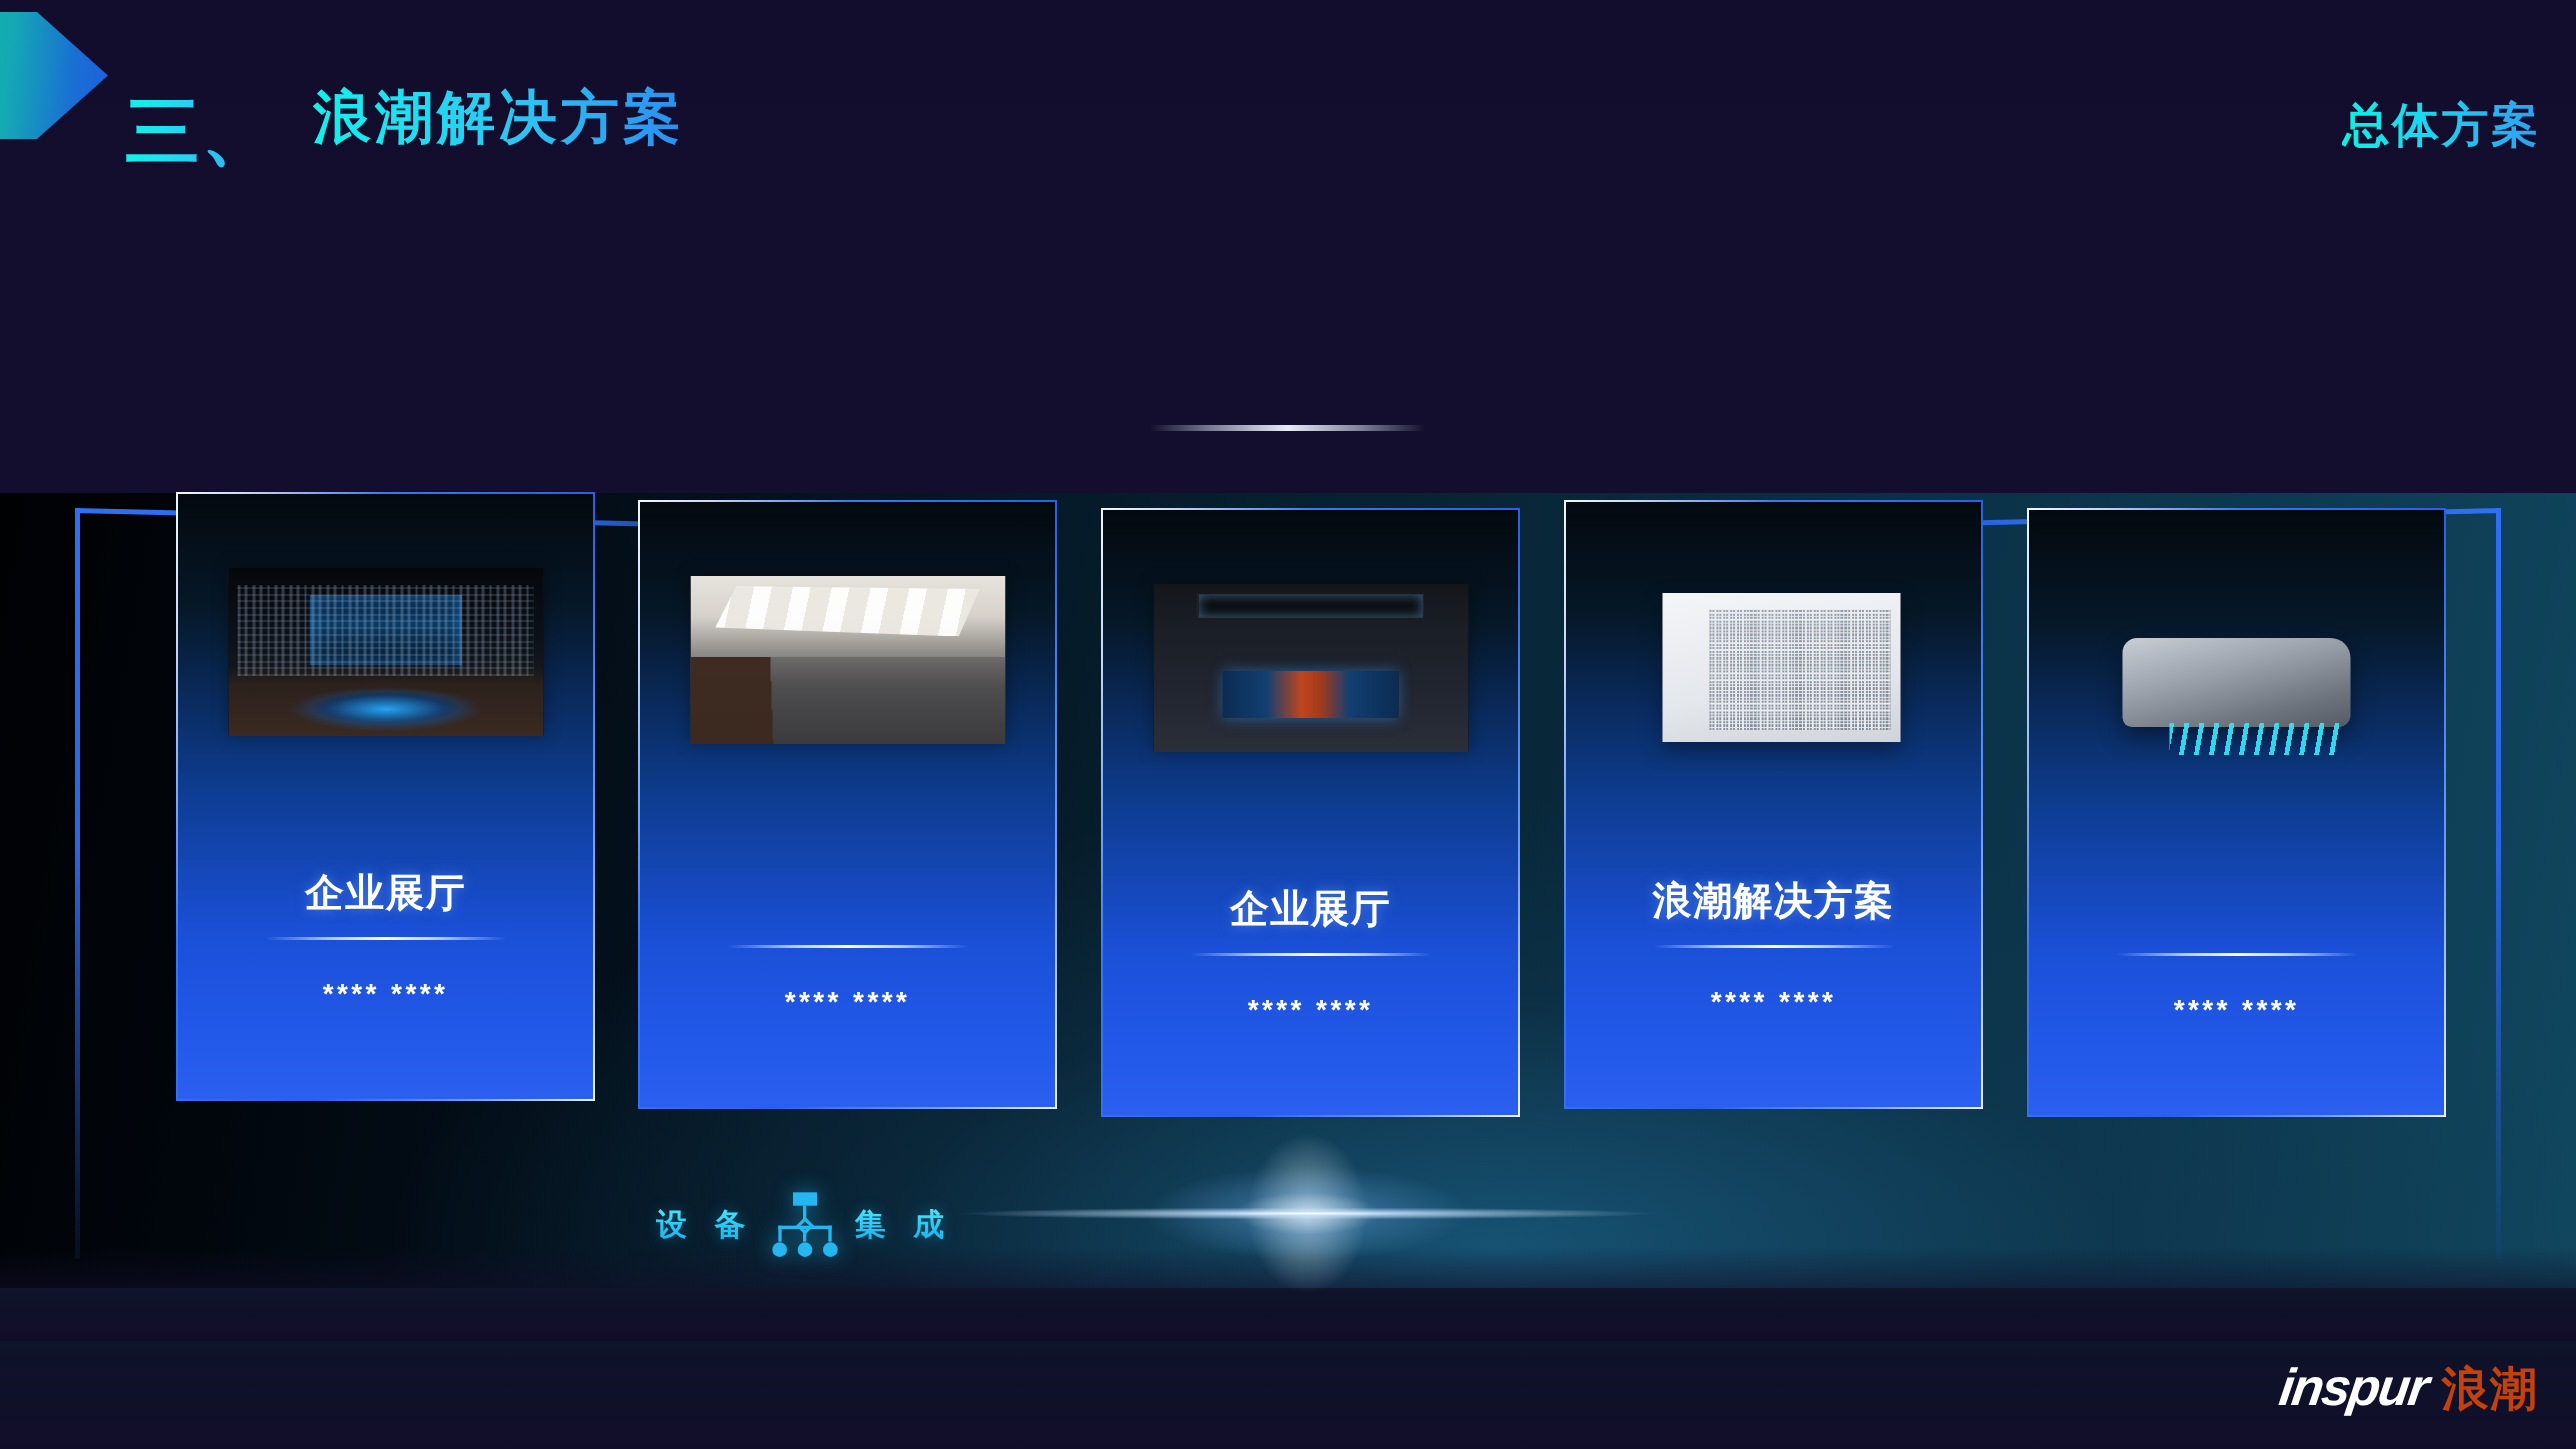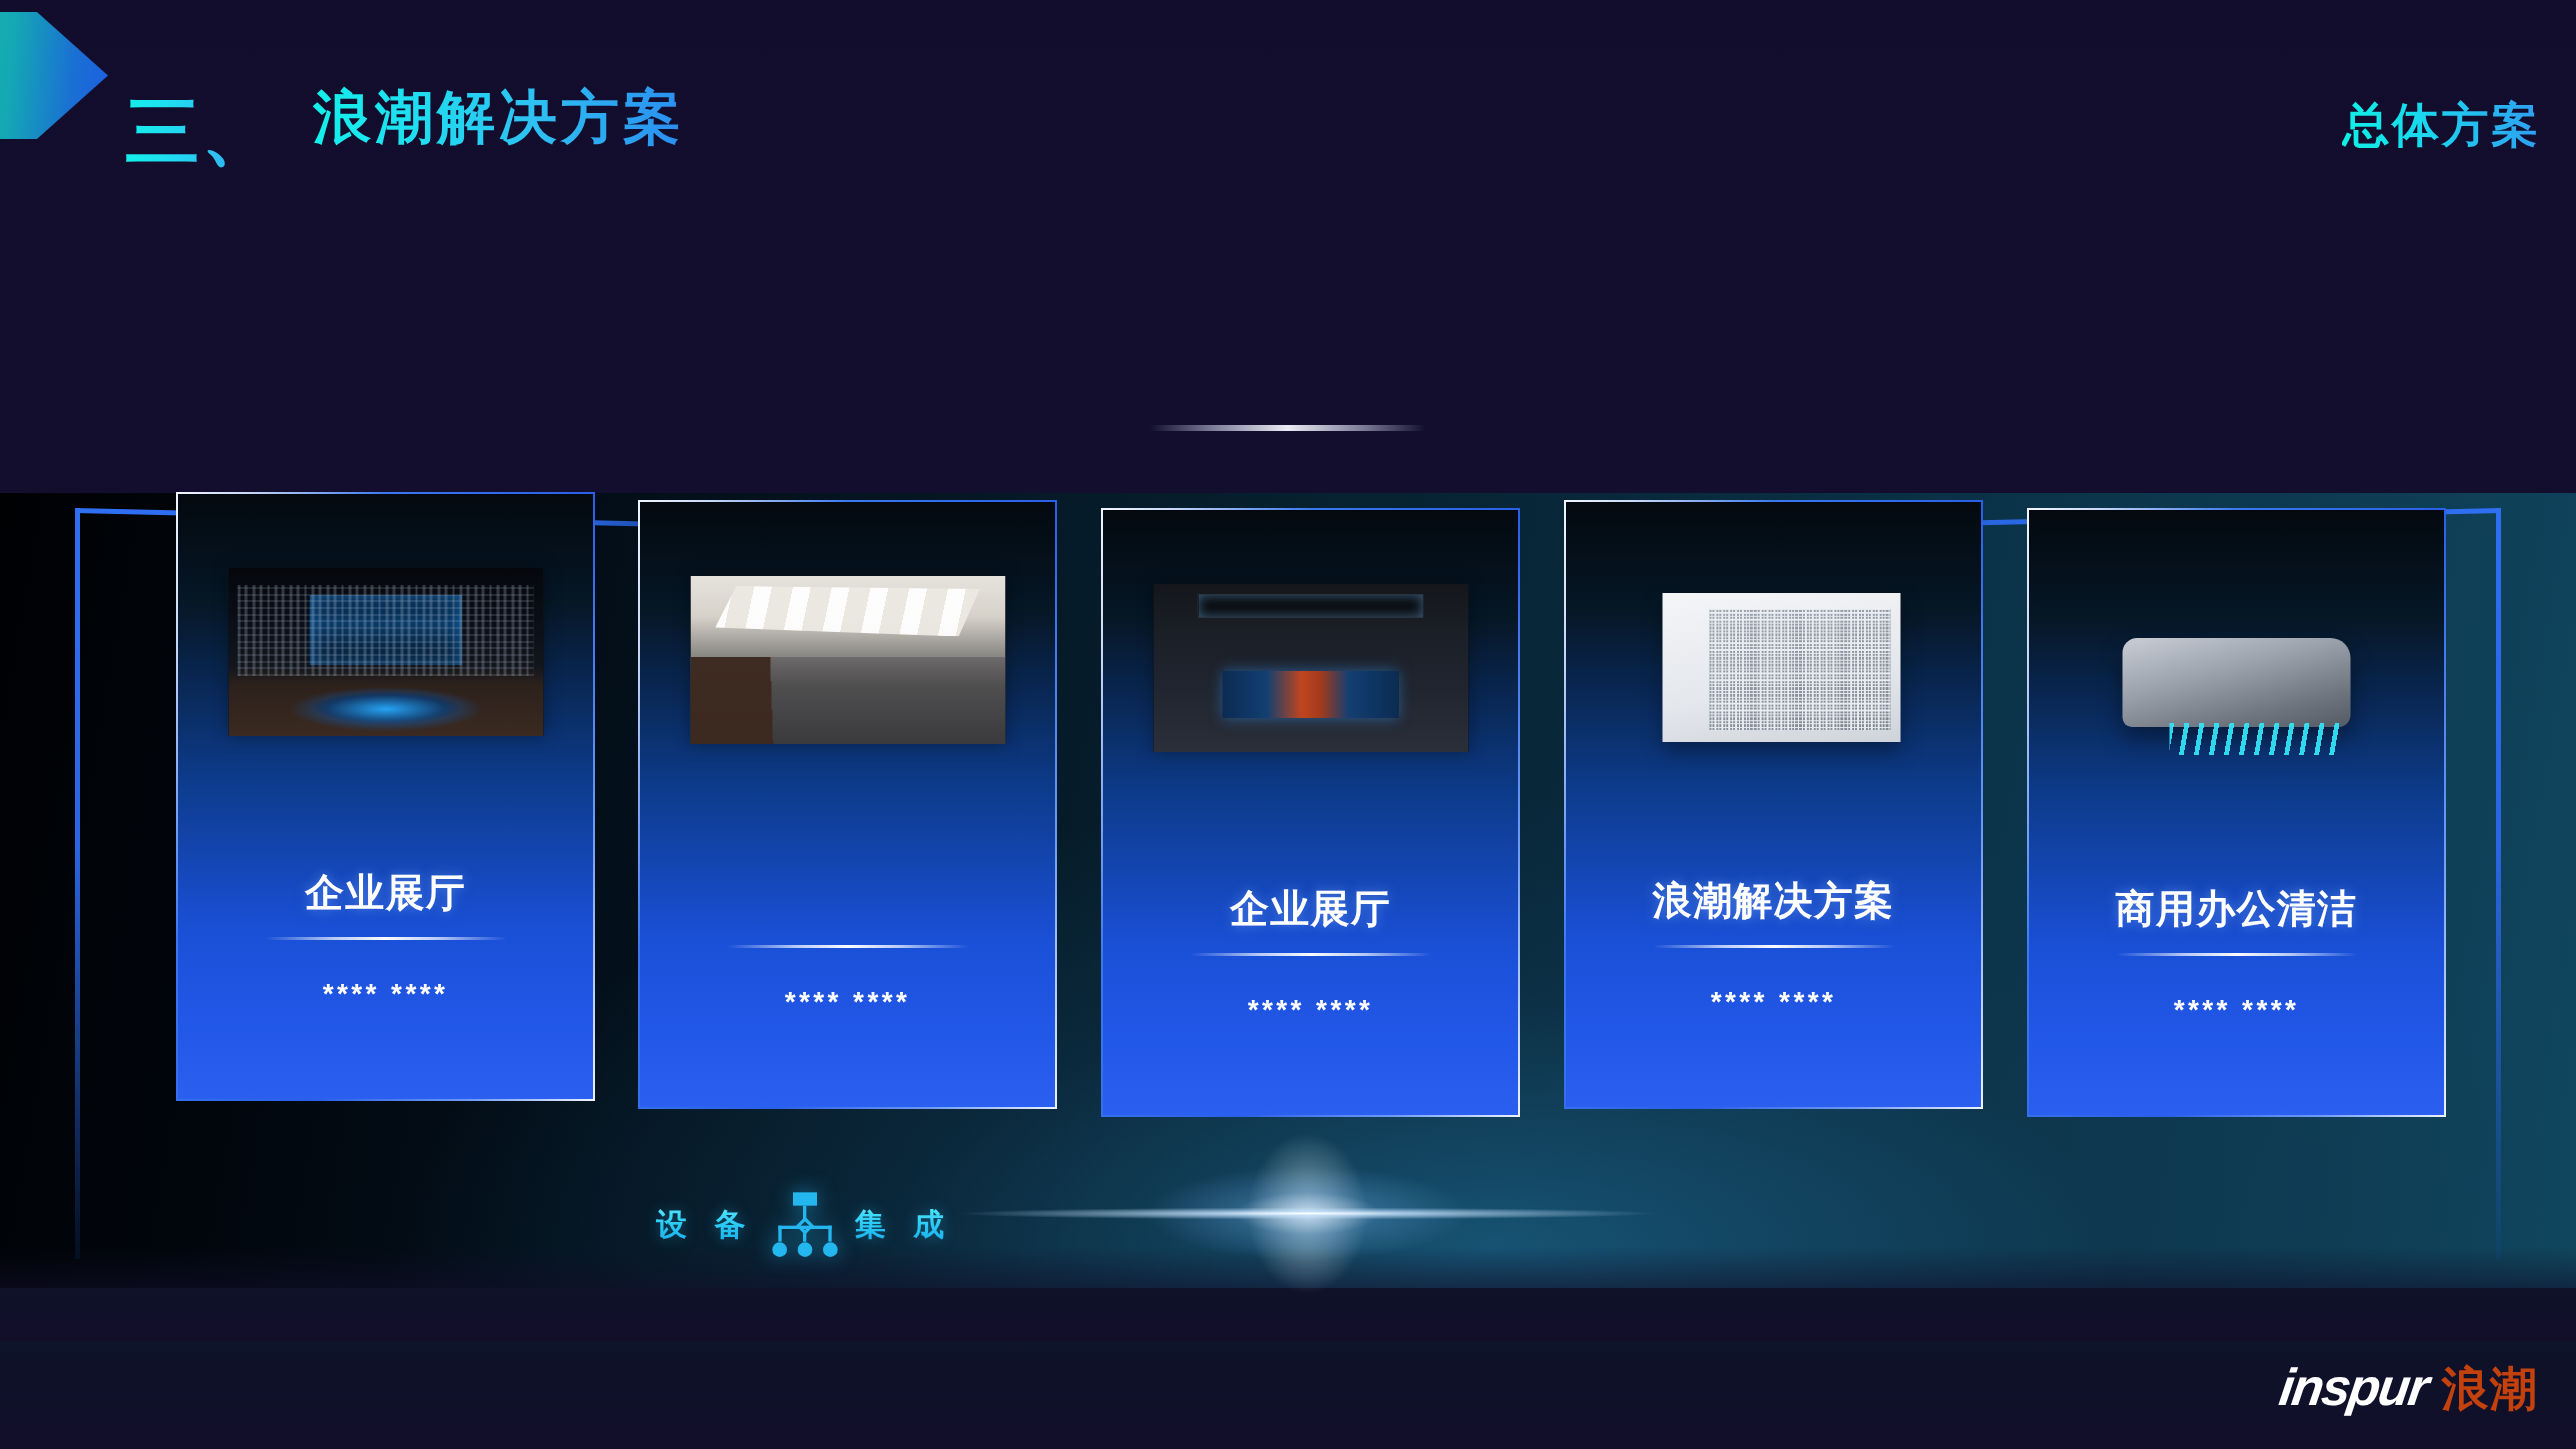--- a/index.html
+++ b/index.html
@@ -251,21 +251,20 @@
       </div>
       <div class="card-title" style="top:372px;">浪潮解决方案</div>
       <div class="card-rule" style="top:443px;"></div>
       <div class="card-stars" style="top:484px;">****  ****</div>
     </div>
 
     <div class="card" style="left:2027px; top:508px;">
       <div class="card-photo" style="top:80px; width:335px; height:201px; background:transparent; box-shadow:none;">
         <div class="ph ph-robot" style="background:transparent;"></div>
       </div>
-      <div class="card-title" style="top:372px;">商用办公清洁</div>
       <div class="card-rule" style="top:443px;"></div>
       <div class="card-stars" style="top:484px;">****  ****</div>
     </div>
 
   </div>
 
   <div class="flare"></div>
 
   <div class="feat feat-l">
     <span class="feat-word">设 备</span>

